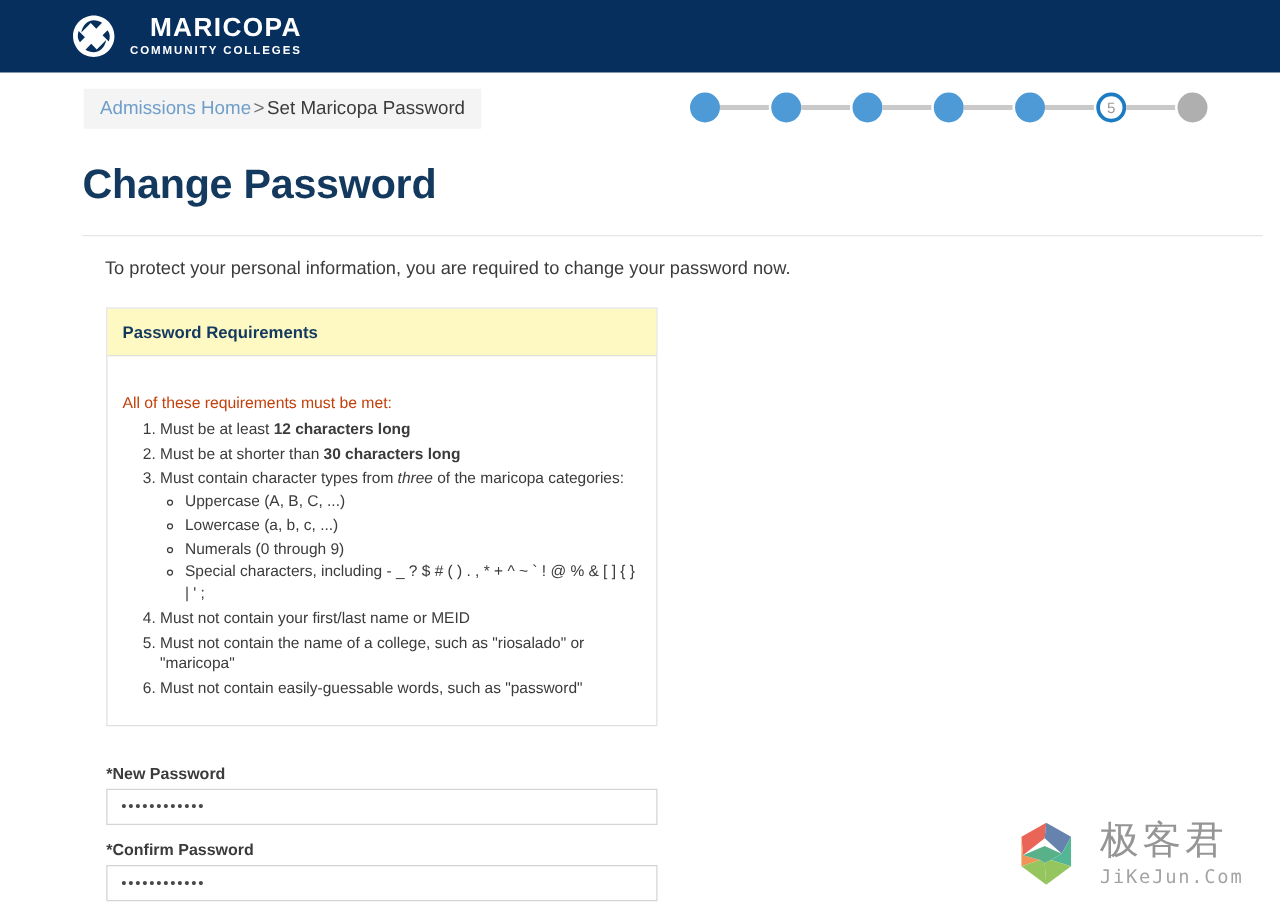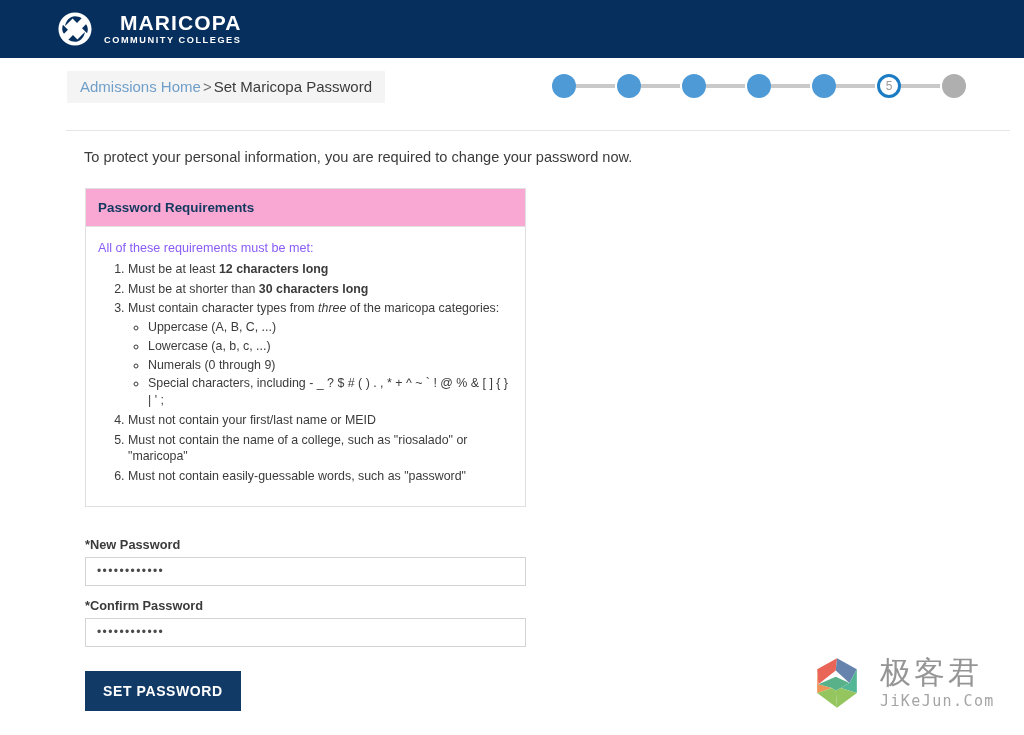--- a/index.html
+++ b/index.html
@@ -143,34 +143,34 @@
 
   
   .req-panel {
     margin: 23px 0 0 19px;
     width: 441px;
     border: 1px solid #e0e0e0;
     background: #ffffff;
     box-sizing: border-box;
   }
   .req-panel-head {
-    background: #f9a8d4;
+    background: #fef9c3;
     border-bottom: 1px solid #e0e0e0;
     padding: 11px 0 11px 12px;
     font-size: 13.4px;
     font-weight: bold;
     color: #13395f;
   }
   .req-panel-body {
     padding: 14px 12px 18px 12px;
   }
   .req-lead {
     font-size: 12.6px;
-    color: #8b5cf6;
-    margin: 0 0 6px 0;
+    color: #c2410c;
+    margin: 16px 0 6px 0;
   }
   ol.req-list {
     margin: 0;
     padding-left: 30px;
     font-size: 12.4px;
     color: #3b3b3b;
   }
   ol.req-list > li {
     margin: 3px 0;
     line-height: 1.35;
@@ -288,20 +288,21 @@
     <div class="step-dot"></div>
     <div class="step-line"></div>
     <div class="step-dot current">5</div>
     <div class="step-line"></div>
     <div class="step-dot pending"></div>
   </div>
 </div>
 
 <div class="content">
 
+  <h1 class="page-title">Change Password</h1>
   <div class="title-rule"></div>
   <p class="intro">To protect your personal information, you are required to change your password now.</p>
 
   <div class="req-panel">
     <div class="req-panel-head">Password Requirements</div>
     <div class="req-panel-body">
       <p class="req-lead">All of these requirements must be met:</p>
       <ol class="req-list">
         <li><span>Must be at least </span><span class="req-strong">12 characters long</span></li>
         <li><span>Must be at shorter than </span><span class="req-strong">30 characters long</span></li>

